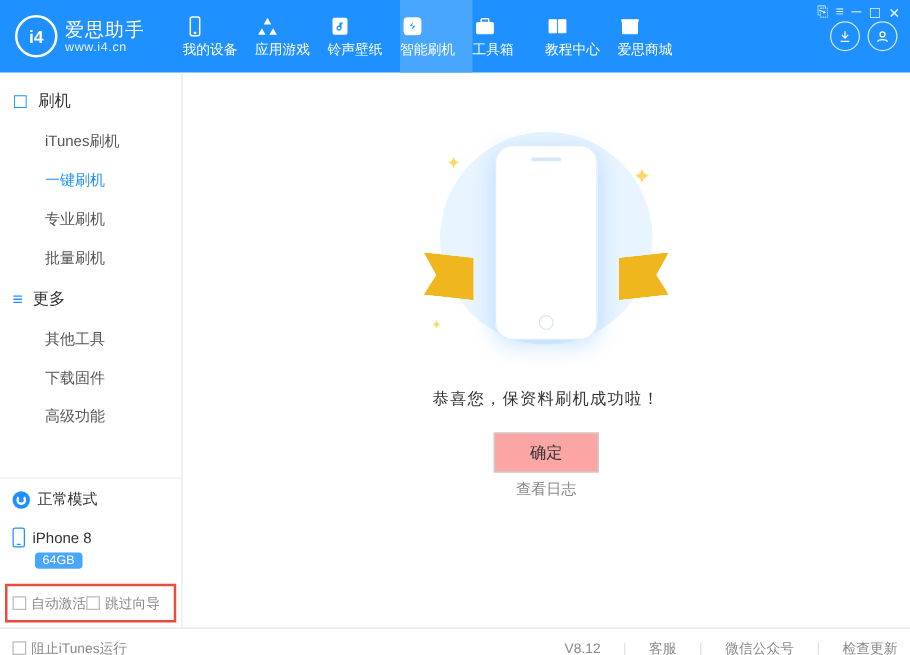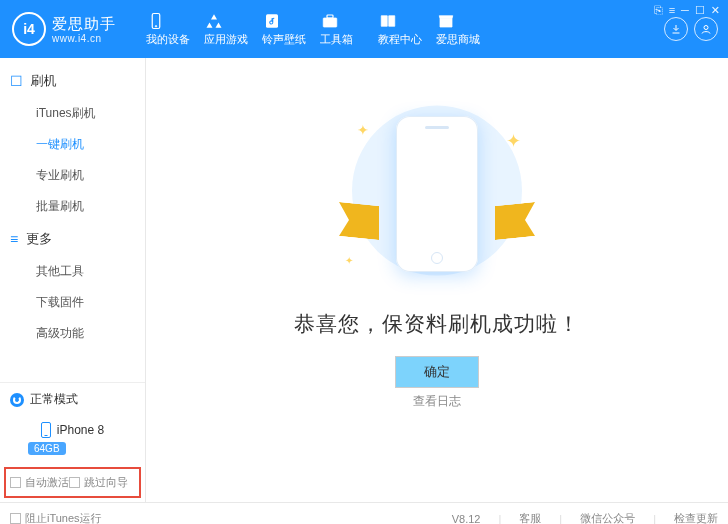--- a/index.html
+++ b/index.html
@@ -27,21 +27,21 @@
 .side-list { flex: 1 1 auto; overflow: hidden; padding-top: 6px; }
 .side-section-title { display: flex; align-items: center; gap: 8px; padding: 8px 10px; font-size: 13px; color: #333; }
 .side-section-title .glyph { color: #1e90ff; font-size: 14px; }
 .side-item { padding: 7px 10px 7px 36px; font-size: 12px; color: #555; cursor: pointer; }
 .side-item.active { color: #1e90ff; }
 
 .side-bottom { border-top: 1px solid #eee; }
 .side-mode { display: flex; align-items: center; gap: 6px; padding: 8px 10px; font-size: 12px; }
 .side-mode .dot { width: 14px; height: 14px; border-radius: 50%; background: #1e90ff; position: relative; flex-shrink: 0; }
 .side-mode .dot::after { content: ""; position: absolute; inset: 3px; border: 2px solid #fff; border-radius: 50%; border-top-color: transparent; }
-.device-row { display: flex; align-items: center; gap: 6px; padding: 6px 23px 2px; cursor: pointer; justify-content: center; }
+.device-row { display: flex; align-items: center; gap: 6px; padding: 6px 10px 2px; cursor: pointer; }
 .device-row .phone-ico { width: 10px; height: 16px; border: 1.5px solid #1e90ff; border-radius: 2px; position: relative; }
 .device-row .phone-ico::after { content: ""; position: absolute; bottom: 1px; left: 50%; width: 3px; height: 1.5px; background: #1e90ff; transform: translateX(-50%); }
 .device-name { font-size: 12px; color: #333; font-weight: 500; }
 .badge { margin: 2px 0 8px 28px; display: inline-block; background: #49a6ff; color: #fff; font-size: 10px; padding: 1px 6px; border-radius: 3px; }
 
 .highlight-box { border: 2px solid #e74c3c; margin: 4px; padding: 6px 4px; }
 .chk-row { display: flex; }
 .chk-label { display: flex; align-items: center; gap: 4px; font-size: 11px; color: #888; cursor: pointer; }
 .chk-box { width: 11px; height: 11px; border: 1px solid #bbb; background: #fff; }
 
@@ -53,22 +53,22 @@
 .phone-shape::before { content: ""; position: absolute; top: 10px; left: 50%; width: 24px; height: 3px; background: #d7e6f6; border-radius: 2px; transform: translateX(-50%); }
 .phone-shape::after { content: ""; position: absolute; bottom: 8px; left: 50%; width: 10px; height: 10px; border: 1.5px solid #d7e6f6; border-radius: 50%; transform: translateX(-50%); }
 .ribbon { position: absolute; left: 50%; top: 92px; transform: translateX(-50%); width: 184px; height: 44px; }
 .ribbon-side { position: absolute; top: 8px; width: 40px; height: 34px; background: #f0b61e; }
 .ribbon-side.l { left: -6px; transform: skewY(6deg); clip-path: polygon(0 0,100% 0,100% 100%,0 100%,25% 50%); }
 .ribbon-side.r { right: -6px; transform: skewY(-6deg); clip-path: polygon(0 0,100% 0,75% 50%,100% 100%,0 100%); }
 .ribbon-main { position: absolute; left: 24px; right: 24px; top: 0; bottom: 0; background: #ffc933; display: flex; align-items: center; justify-content: center; color: #fff; font-weight: 900; font-style: italic; font-size: 22px; letter-spacing: 1px; border-radius: 3px; box-shadow: 0 3px 0 #e0a817; }
 .sparkle { position: absolute; color: #ffd766; font-size: 14px; }
 .sp1 { left: 30px; top: 18px; } .sp2 { right: 26px; top: 26px; font-size: 18px; } .sp3 { left: 18px; bottom: 18px; font-size: 10px; }
 
-.success-text { margin-top: 26px; font-size: 21px; color: #333; letter-spacing: 1px; }
-.ok-btn { margin-top: 18px; padding: 6px 28px; border: 1px solid #ccc; background: #7dd3fc; font-size: 13px; color: #333; cursor: pointer; }
+.success-text { margin-top: 26px; font-size: 13px; color: #333; letter-spacing: 1px; }
+.ok-btn { margin-top: 18px; padding: 6px 28px; border: 1px solid #ccc; background: #fca5a5; font-size: 13px; color: #333; cursor: pointer; }
 .view-log { margin-top: 5px; font-size: 12px; color: #888; cursor: pointer; }
 
 
 .footer { height: 32px; background: #fff; border-top: 1px solid #e8e8e8; display: flex; align-items: center; padding: 0 10px; font-size: 11px; color: #888; gap: 10px; }
 .footer .spacer { flex: 1; }
 .footer .sep::before { content: "|"; color: #ddd; margin: 0 8px; }
 .footer-link { cursor: pointer; }
 </style>
 </head>
 <body>
@@ -101,20 +101,27 @@
           <path d="M12 3l4 7H8l4-7zM6 14l4 7H2l4-7zM18 14l4 7h-8l4-7z" fill="#fff" stroke="none"></path>
         </svg>
       <span>应用游戏</span>
     </div>
     <div class="nav-item">
       <svg class="nav-icon" viewBox="0 0 24 24">
           <rect x="4" y="3" width="16" height="18" rx="2" fill="#fff" stroke="none"></rect>
           <path d="M13 8v6a2 2 0 1 1-1-1.7V9l3-.6" fill="none" stroke="#1e90ff" stroke-width="1.4"></path>
         </svg>
       <span>铃声壁纸</span>
+    </div>
+    <div class="nav-item active">
+      <svg class="nav-icon" viewBox="0 0 24 24">
+          <rect x="3" y="3" width="18" height="18" rx="3" fill="#fff"></rect>
+          <path d="M8 12l6-6-2 5h4l-6 7 2-6H8z" fill="#1e90ff"></path>
+        </svg>
+      <span>智能刷机</span>
     </div>
     <div class="nav-item">
       <svg class="nav-icon" viewBox="0 0 24 24">
           <rect x="3" y="8" width="18" height="12" rx="1" fill="#fff"></rect>
           <rect x="8" y="4" width="8" height="4" rx="1" fill="none" stroke-width="1.6"></rect>
         </svg>
       <span>工具箱</span>
     </div>
     <div class="nav-item">
       <svg class="nav-icon" viewBox="0 0 24 24">

